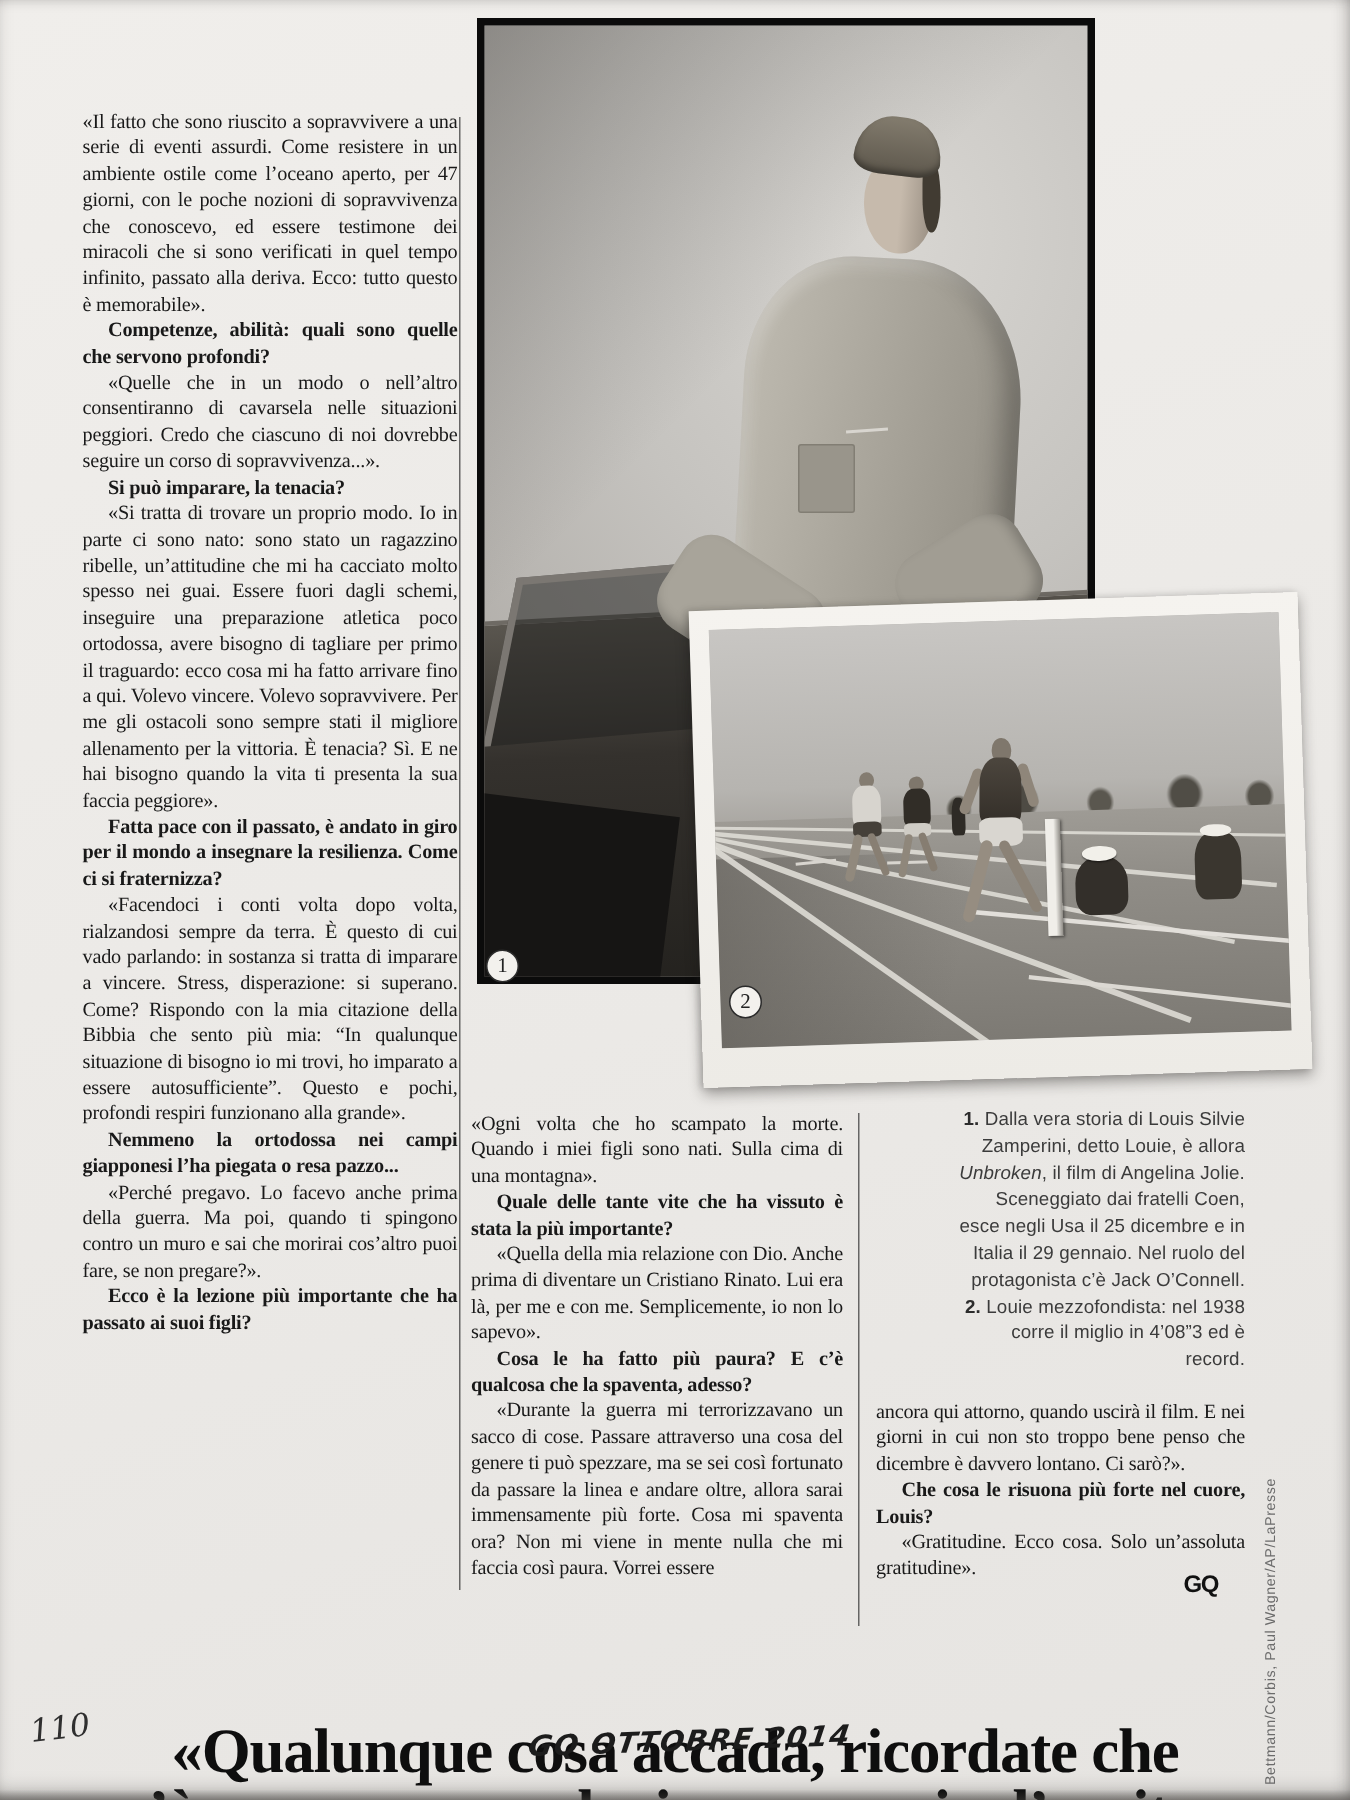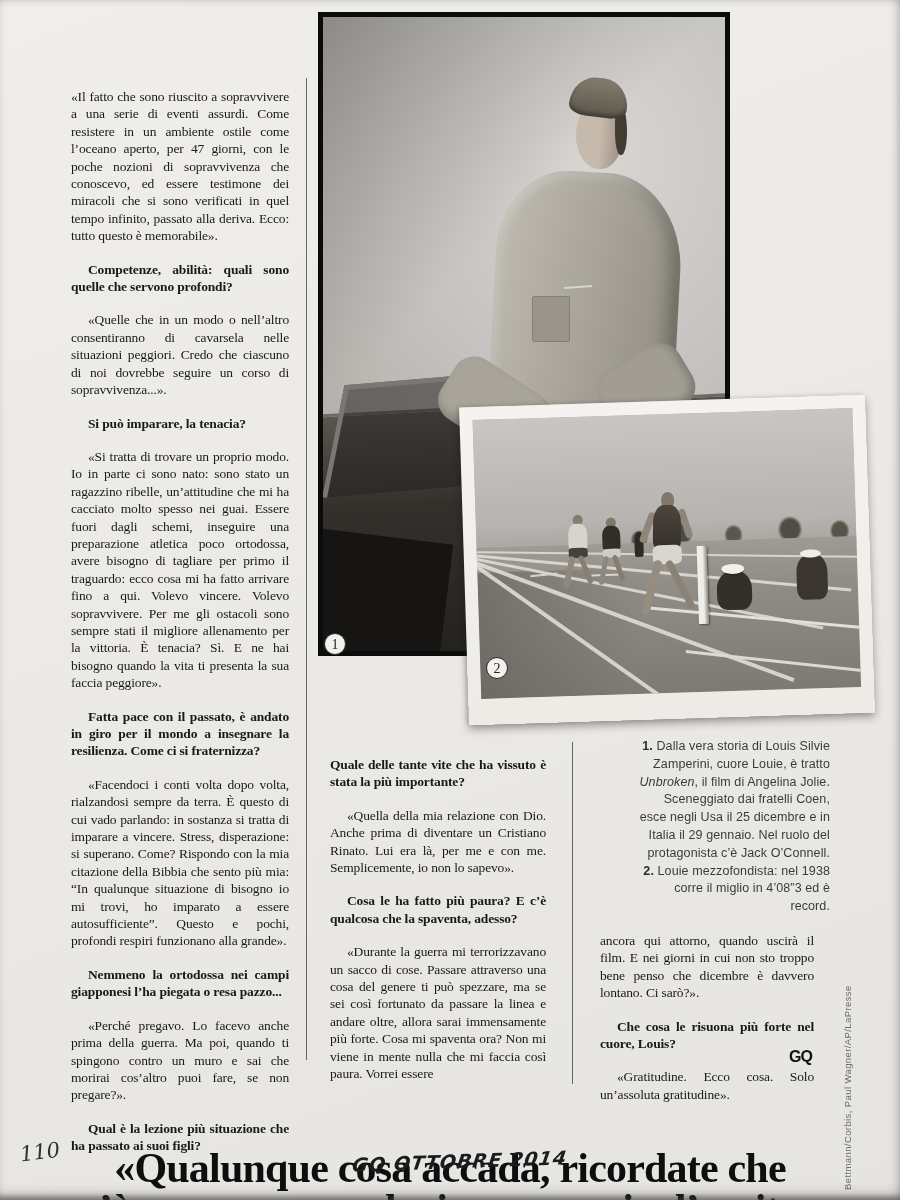--- a/index.html
+++ b/index.html
@@ -5,21 +5,21 @@
   html,body{margin:0;padding:0;background:#c9c7c4;}
   .page{position:relative;width:900px;height:1200px;margin:0 auto;overflow:hidden;
         background:linear-gradient(160deg,#f0eeeb 0%,#ebe9e6 55%,#e6e4e1 100%);
         box-shadow:inset 0 -10px 14px -8px rgba(40,38,36,.55),inset -8px 0 12px -8px rgba(40,38,36,.3),inset 0 6px 10px -8px rgba(40,38,36,.3);
         font-family:"Liberation Serif",serif;color:#1a1a1a;}
   
   .col{position:absolute;}
   .col-left{left:55px;top:72px;width:250px;}
   .col-mid{left:314px;top:740px;width:248px;}
   .col-right{left:584px;top:738px;width:246px;}
-  .para{margin:16px;text-align:justify;font:13.5px/17.4px "Liberation Serif",serif;
+  .para{margin:0;text-align:justify;font:13.5px/17.4px "Liberation Serif",serif;
         letter-spacing:-0.15px;color:#191919;text-indent:17px;}
   .para.question{font-weight:700;}
   .col .para:first-child{text-indent:0;}
   .rule{position:absolute;width:1px;background:#3a3a3a;opacity:.75;}
   .rule-1{left:306px;top:78px;height:982px;}
   .rule-2{left:572px;top:742px;height:342px;}
   
   .caption{width:196px;margin-left:auto;text-align:right;font:12.5px/17.8px "Liberation Sans",sans-serif;
            color:#3b3b3b;letter-spacing:.1px;margin-bottom:16px;}
   .caption b{color:#2c2c2c;}
@@ -228,31 +228,32 @@
   <div class="col col-left">
       <p class="para answer">«Il fatto che sono riuscito a sopravvivere a una serie di eventi assurdi. Come resistere in un ambiente ostile come l’oceano aperto, per 47 giorni, con le poche nozioni di sopravvivenza che conoscevo, ed essere testimone dei miracoli che si sono verificati in quel tempo infinito, passato alla deriva. Ecco: tutto questo è memorabile».</p>
       <p class="para question">Competenze, abilità: quali sono quelle che servono profondi?</p>
       <p class="para answer">«Quelle che in un modo o nell’altro consentiranno di cavarsela nelle situazioni peggiori. Credo che ciascuno di noi dovrebbe seguire un corso di sopravvivenza...».</p>
       <p class="para question">Si può imparare, la tenacia?</p>
       <p class="para answer">«Si tratta di trovare un proprio modo. Io in parte ci sono nato: sono stato un ragazzino ribelle, un’attitudine che mi ha cacciato molto spesso nei guai. Essere fuori dagli schemi, inseguire una preparazione atletica poco ortodossa, avere bisogno di tagliare per primo il traguardo: ecco cosa mi ha fatto arrivare fino a qui. Volevo vincere. Volevo sopravvivere. Per me gli ostacoli sono sempre stati il migliore allenamento per la vittoria. È tenacia? Sì. E ne hai bisogno quando la vita ti presenta la sua faccia peggiore».</p>
       <p class="para question">Fatta pace con il passato, è andato in giro per il mondo a insegnare la resilienza. Come ci si fraternizza?</p>
       <p class="para answer">«Facendoci i conti volta dopo volta, rialzandosi sempre da terra. È questo di cui vado parlando: in sostanza si tratta di imparare a vincere. Stress, disperazione: si superano. Come? Rispondo con la mia citazione della Bibbia che sento più mia: “In qualunque situazione di bisogno io mi trovi, ho imparato a essere autosufficiente”. Questo e pochi, profondi respiri funzionano alla grande».</p>
       <p class="para question">Nemmeno la ortodossa nei campi giapponesi l’ha piegata o resa pazzo...</p>
       <p class="para answer">«Perché pregavo. Lo facevo anche prima della guerra. Ma poi, quando ti spingono contro un muro e sai che morirai cos’altro puoi fare, se non pregare?».</p>
-      <p class="para question">Qual è la lezione più situazione che ha passato ai suoi figli?</p>
+      <p class="para question">Ecco è la lezione più importante che ha passato ai suoi figli?</p>
     </div>
   <div class="col col-mid">
+      <p class="para answer">«Ogni volta che ho scampato la morte. Quando i miei figli sono nati. Sulla cima di una montagna».</p>
       <p class="para question">Quale delle tante vite che ha vissuto è stata la più importante?</p>
       <p class="para answer">«Quella della mia relazione con Dio. Anche prima di diventare un Cristiano Rinato. Lui era là, per me e con me. Semplicemente, io non lo sapevo».</p>
       <p class="para question">Cosa le ha fatto più paura? E c’è qualcosa che la spaventa, adesso?</p>
       <p class="para answer">«Durante la guerra mi terrorizzavano un sacco di cose. Passare attraverso una cosa del genere ti può spezzare, ma se sei così fortunato da passare la linea e andare oltre, allora sarai immensamente più forte. Cosa mi spaventa ora? Non mi viene in mente nulla che mi faccia così paura. Vorrei essere</p>
     </div>
   <div class="col col-right">
     <div class="caption">
-      <div class="cap-item"><b>1.</b><span> Dalla vera storia di Louis Silvie Zamperini, cuore Louie, è tratto </span><i>Unbroken</i><span>, il film di Angelina Jolie. Sceneggiato dai fratelli Coen, esce negli Usa il 25 dicembre e in Italia il 29 gennaio. Nel ruolo del protagonista c’è Jack O’Connell.</span></div>
+      <div class="cap-item"><b>1.</b><span> Dalla vera storia di Louis Silvie Zamperini, detto Louie, è allora </span><i>Unbroken</i><span>, il film di Angelina Jolie. Sceneggiato dai fratelli Coen, esce negli Usa il 25 dicembre e in Italia il 29 gennaio. Nel ruolo del protagonista c’è Jack O’Connell.</span></div>
       <div class="cap-item"><b>2.</b><span> Louie mezzofondista: nel 1938 corre il miglio in 4’08”3 ed è record.</span></div>
     </div>
     <div>
         <p class="para answer">ancora qui attorno, quando uscirà il film. E nei giorni in cui non sto troppo bene penso che dicembre è davvero lontano. Ci sarò?».</p>
         <p class="para question">Che cosa le risuona più forte nel cuore, Louis?</p>
         <p class="para answer">«Gratitudine. Ecco cosa. Solo un’assoluta gratitudine».</p>
       </div>
   </div>
 
   <span class="gq-logo">GQ</span>

